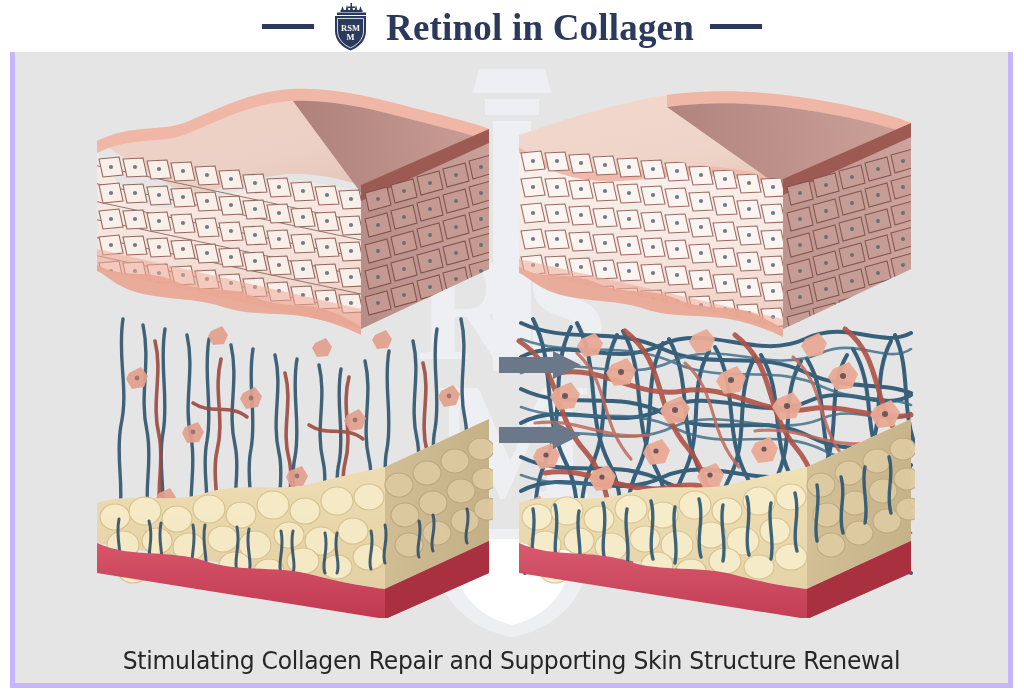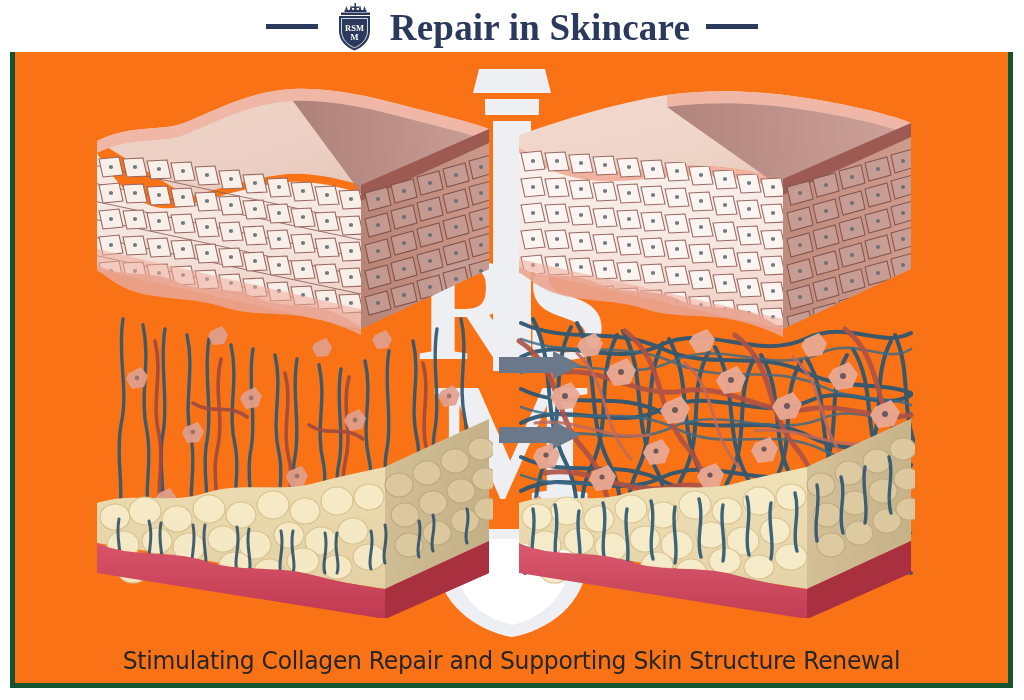--- a/index.html
+++ b/index.html
@@ -53,22 +53,22 @@
     line-height: 1;
     position: relative;
     top: 1px;
   }
 
   
   #frame {
     position: absolute;
     left: 10px; top: 46px;
     width: 1003px; height: 642px;
-    border: 5px solid #14532d;
-    background: #f97316;
+    border: 5px solid #c4b5fd;
+    background: #e5e5e5;
     overflow: hidden;
   }
 
   
   #watermark {
     position: absolute;
     left: 50%;
     top: 8px;
     transform: translateX(-50%);
     width: 230px;
@@ -150,21 +150,21 @@
 
         <path d="M15 33 L67 33 L67 58 C67 75 53 87 41 91.5 C29 87 15 75 15 58 Z" fill="none" stroke="#ffffff" stroke-width="1.6"></path>
 
         <g fill="#ffffff" font-family="Liberation Serif, serif" font-size="17" font-weight="bold" text-anchor="middle">
           <text x="41" y="58">RSM</text>
           <text x="41" y="76">M</text>
         </g>
       </svg>
     </div>
 
-    <div id="header-title">Repair in Skincare</div>
+    <div id="header-title">Retinol in Collagen</div>
 
     <div class="rule"></div>
   </div>
 
   <div id="frame">
 
     <div id="watermark">
       <svg viewBox="0 0 230 580" width="230" height="580" aria-hidden="true">
         <g fill="#edeff3">
 

